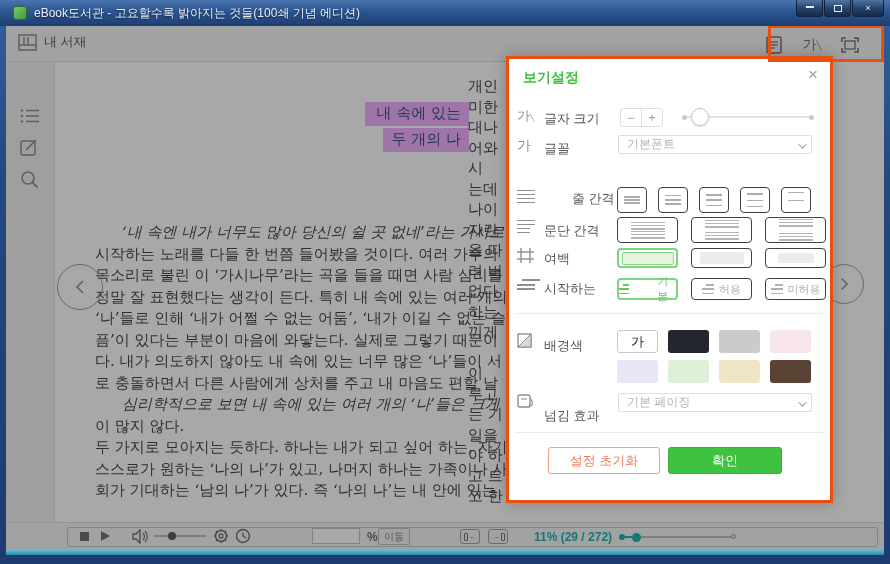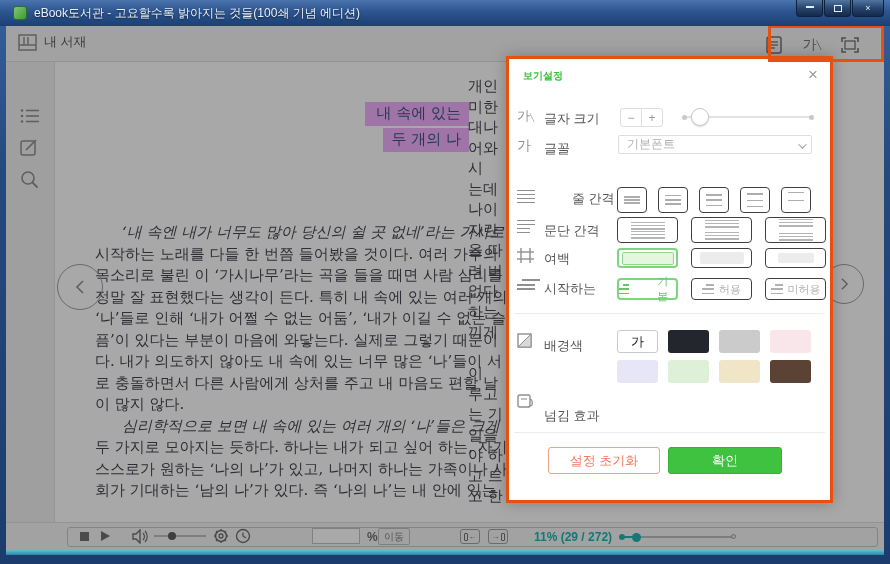--- a/index.html
+++ b/index.html
@@ -84,21 +84,21 @@
   .prog-startdot { position:absolute; left:-3px; top:-2px; width:6px; height:6px; border-radius:50%; background:#17b0b0; }
   .prog-knob { position:absolute; left:10px; top:-3.5px; width:9px; height:9px; border-radius:50%; background:#17b0b0; }
   .prog-end { position:absolute; right:-2px; top:-2px; width:5px; height:5px; border-radius:50%; border:1px solid #9c9c9c; background:#e8e8e8; }
 
   
   .dim { position:absolute; left:0; top:0; width:878px; height:524px; background:rgba(22,22,22,.37); z-index:5; }
 
   
   .panel { position:absolute; left:500px; top:30px; width:327px; height:447px; background:#fff;
     border:3px solid #e8500f; z-index:6; box-shadow:0 0 14px rgba(0,0,0,.25); }
-  .panel-title { position:absolute; left:14px; top:10px; font-size:10px; font-weight:bold; color:#3cc13c; }
+  .panel-title { position:absolute; left:14px; top:10px; font-size:14px; font-weight:bold; color:#3cc13c; }
   .panel-close { position:absolute; right:12px; top:6px; font-size:17px; color:#9a9a9a; cursor:default; }
 
   .row-icon { position:absolute; left:8px; width:22px; color:#8f8f8f; }
   .row-label { position:absolute; left:35px; font-size:13px; color:#555; white-space:nowrap; }
 
   .stepper { position:absolute; left:111px; top:49px; width:43px; height:19px; border:1px solid #dedede;
     border-radius:3px; display:flex; }
   .stepper span { flex:1; display:flex; align-items:center; justify-content:center; font-size:12px; color:#9a9a9a; }
   .stepper span:first-child { border-right:1px solid #dedede; }
 
@@ -239,22 +239,22 @@
 
       <div class="body-lines" id="body-lines">
           <div class="bline ind">‘내 속엔 내가 너무도 많아 당신의 쉴 곳 없네’라는 가사로</div>
           <div class="bline">시작하는 노래를 다들 한 번쯤 들어봤을 것이다. 여러 가수의</div>
           <div class="bline">목소리로 불린 이 ‘가시나무’라는 곡을 들을 때면 사람 심리를</div>
           <div class="bline">정말 잘 표현했다는 생각이 든다. 특히 내 속에 있는 여러 개의</div>
           <div class="bline">‘나’들로 인해 ‘내가 어쩔 수 없는 어둠’, ‘내가 이길 수 없는 슬</div>
           <div class="bline">픔’이 있다는 부분이 마음에 와닿는다. 실제로 그렇기 때문이</div>
           <div class="bline">다. 내가 의도하지 않아도 내 속에 있는 너무 많은 ‘나’들이 서</div>
           <div class="bline">로 충돌하면서 다른 사람에게 상처를 주고 내 마음도 편할 날</div>
+          <div class="bline ind">심리학적으로 보면 내 속에 있는 여러 개의 ‘나’들은 크게</div>
           <div class="bline">이 많지 않다.</div>
-          <div class="bline ind">심리학적으로 보면 내 속에 있는 여러 개의 ‘나’들은 크게</div>
           <div class="bline">두 가지로 모아지는 듯하다. 하나는 내가 되고 싶어 하는, 자기</div>
           <div class="bline">스스로가 원하는 ‘나의 나’가 있고, 나머지 하나는 가족이나 사</div>
           <div class="bline">회가 기대하는 ‘남의 나’가 있다. 즉 ‘나의 나’는 내 안에 있는</div>
         </div>
       <div class="right-frag" id="right-frag">
           <div class="rfline">개인</div>
           <div class="rfline">미한</div>
           <div class="rfline">대나</div>
           <div class="rfline">어와</div>
           <div class="rfline">시</div>
@@ -488,20 +488,24 @@
         </div>
 
       <div class="row-icon" style="top:334px;">
         <svg width="16" height="16" viewBox="0 0 16 16">
           <rect x="1" y="2" width="12" height="12" rx="1.5" fill="none" stroke="#8f8f8f" stroke-width="1.4"></rect>
           <path d="M13 6 q3 1 2 6 l-4 2" fill="none" stroke="#8f8f8f" stroke-width="1.2"></path>
           <line x1="4" y1="6" x2="10" y2="6" stroke="#8f8f8f" stroke-width="1.1"></line>
         </svg>
       </div>
       <div class="row-label" style="top:348px;">넘김 효과</div>
+      <div class="dropdown" style="top:334px;">
+        <span>기본 페이징</span>
+        <span class="dd-chev"></span>
+      </div>
 
       <div class="divider" style="top:373px;"></div>
 
       <div class="btn-reset">설정 초기화</div>
       <div class="btn-confirm">확인</div>
     </div>
 
     <div class="annot-icons"></div>
   </div>
 

